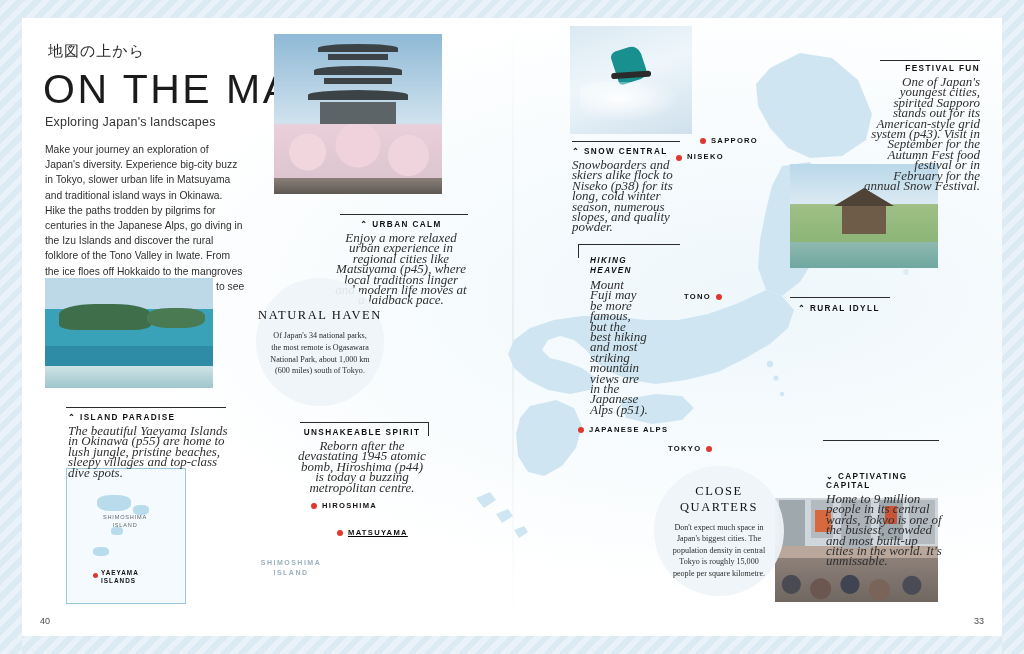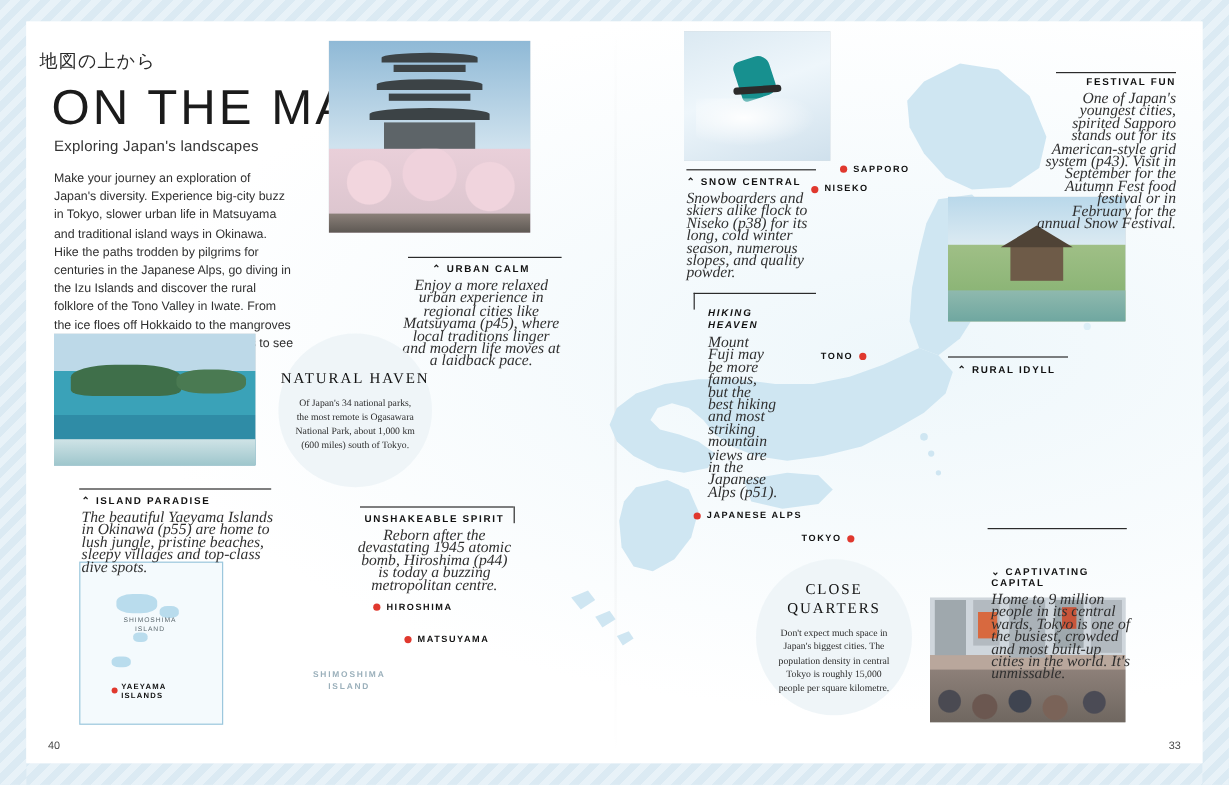--- a/index.html
+++ b/index.html
@@ -32,21 +32,21 @@
     background-image:
       radial-gradient(ellipse at 75% 45%, #eef7fb 0%, #ffffff 62%);
   }
   .gutter{
     position:absolute;left:512px;top:18px;width:2px;height:618px;
     background:linear-gradient(180deg,rgba(0,0,0,0.00),rgba(0,0,0,0.05),rgba(0,0,0,0.00));
   }
 
   
   .jp-title{
-    position:absolute;left:33px;top:42px;
+    position:absolute;left:48px;top:42px;
     font-size:15px;color:#2a2a2a;letter-spacing:1px;
   }
   .main-title{
     position:absolute;left:43px;top:66px;
     font-family:"Liberation Sans", sans-serif;
     font-size:41px;letter-spacing:2.5px;color:#1b1b1b;font-weight:400;
   }
   .subtitle{
     position:absolute;left:45px;top:115px;
     font-size:12.5px;color:#333;letter-spacing:.2px;
@@ -132,20 +132,21 @@
   .rule{position:absolute;background:#2b2b2b;}
   .rule.h{height:1px;}
   .rule.v{width:1px;}
 
   
   .circle{
     position:absolute;border-radius:50%;
     background:rgba(238,244,247,.92);
     display:flex;flex-direction:column;align-items:center;justify-content:center;
     text-align:center;
+    margin-left:24px;
   }
   .circle .ct{
     font-family:"Liberation Serif", serif;
     font-size:12.5px;letter-spacing:1.6px;color:#111;line-height:16px;margin-bottom:7px;
   }
   .circle .cb{
     font-family:"Liberation Serif", serif;
     font-size:8.1px;line-height:11.6px;color:#2b2b2b;width:78%;
   }
 
@@ -283,21 +284,21 @@
     <span class="pin"></span>
   </div>
   <div class="city" style="left:668px;top:444px;">
     <span class="nm">TOKYO</span>
     <span class="pin"></span>
   </div>
   <div class="city rev" style="left:311px;top:501px;">
     <span class="nm">HIROSHIMA</span>
     <span class="pin"></span>
   </div>
-  <div class="city rev" style="left:337px;top:528px;">
+  <div class="city rev" style="left:337px;top:528px;text-decoration:underline;">
     <span class="nm">MATSUYAMA</span>
     <span class="pin"></span>
   </div>
 
   <div class="rule h" style="left:880px;top:60px;width:100px;"></div>
   <div class="rule h" style="left:572px;top:141px;width:108px;"></div>
   <div class="rule h" style="left:340px;top:214px;width:128px;"></div>
   <div class="rule h" style="left:578px;top:244px;width:102px;"></div>
   <div class="rule v" style="left:578px;top:244px;height:14px;"></div>
   <div class="rule h" style="left:790px;top:297px;width:100px;"></div>

